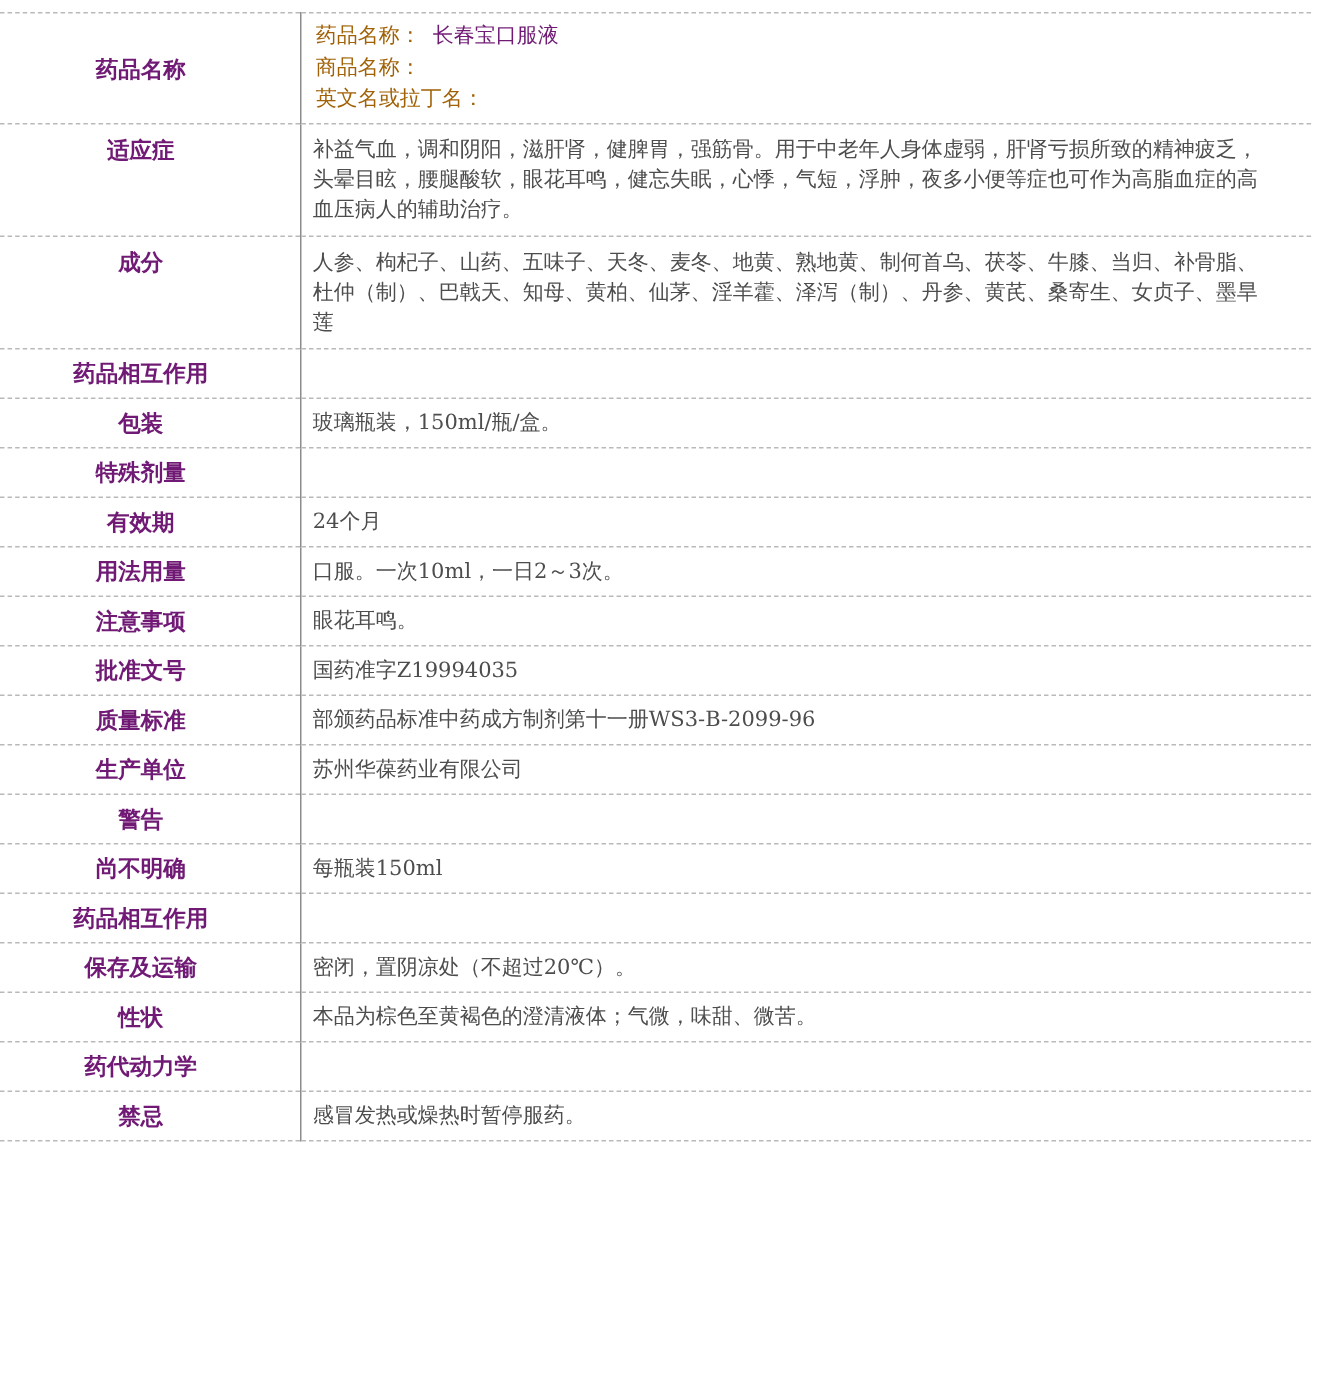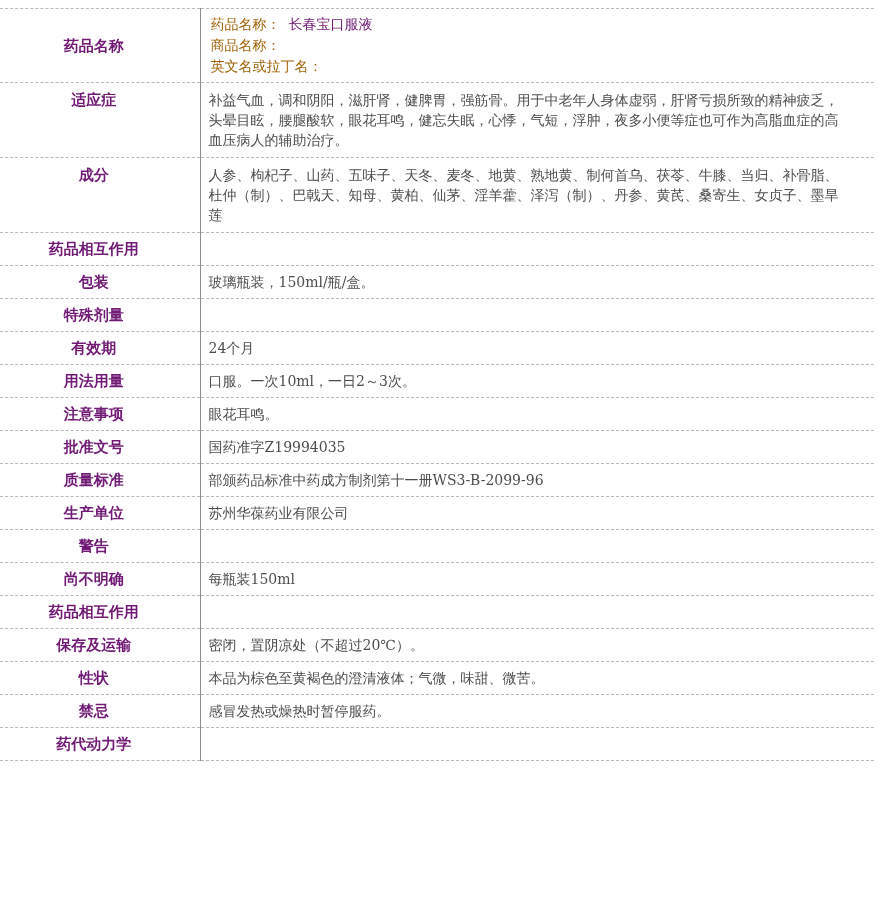--- a/index.html
+++ b/index.html
@@ -155,22 +155,22 @@
       <td class="lbl">保存及运输</td>
       <td class="val">密闭，置阴凉处（不超过20℃）。</td>
     </tr>
 
     <tr class="row">
       <td class="lbl">性状</td>
       <td class="val">本品为棕色至黄褐色的澄清液体；气微，味甜、微苦。</td>
     </tr>
 
     <tr class="row">
-      <td class="lbl">禁忌</td>
-      <td class="val">感冒发热或燥热时暂停服药。</td>
+      <td class="lbl">药代动力学</td>
+      <td class="val"></td>
     </tr>
 
     <tr class="row">
-      <td class="lbl">药代动力学</td>
-      <td class="val"></td>
+      <td class="lbl">禁忌</td>
+      <td class="val">感冒发热或燥热时暂停服药。</td>
     </tr>
   </tbody>
 </table>
 
 </body></html>

